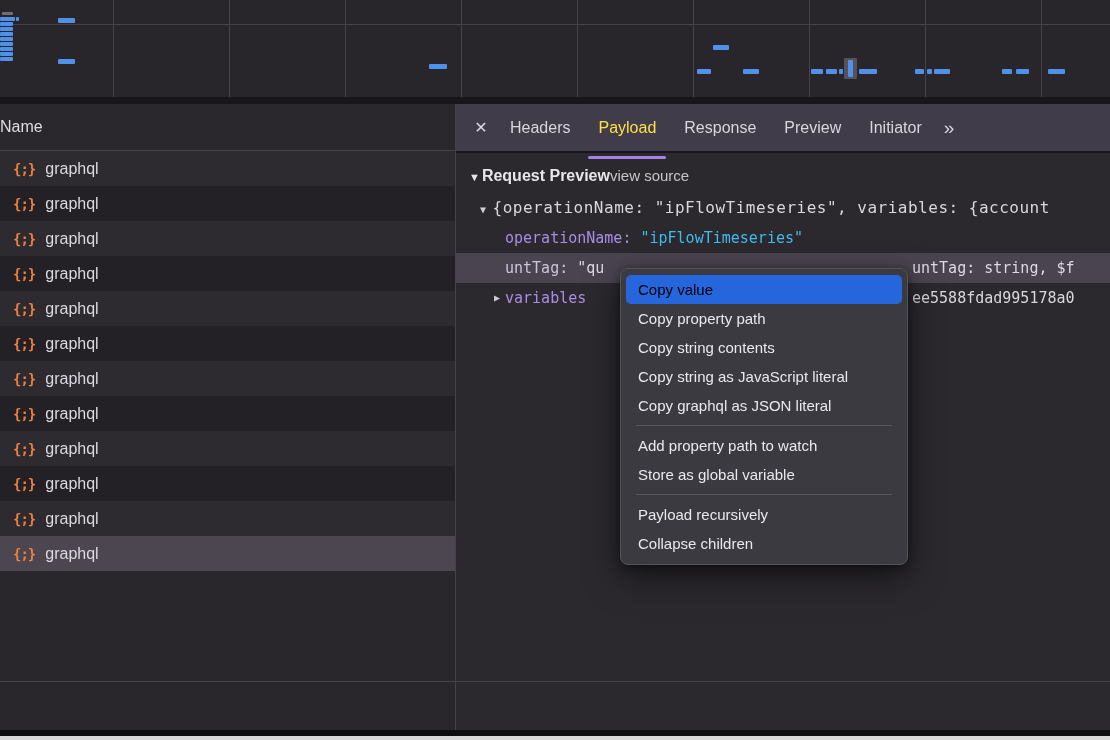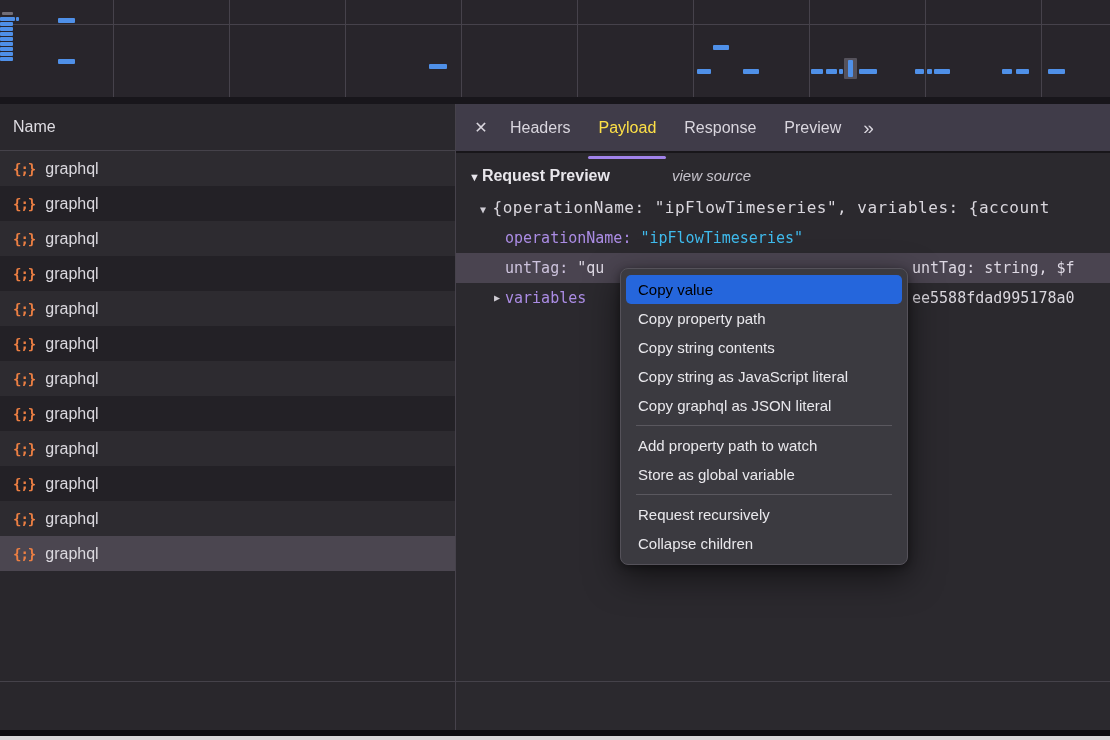--- a/index.html
+++ b/index.html
@@ -8,21 +8,21 @@
 
   
   #overview{position:absolute;left:0;top:0;width:1110px;height:97px;background:#28252b;overflow:hidden;}
   .gridline-v{position:absolute;top:0;bottom:0;width:1px;background:#46424b;}
   .gridline-h{position:absolute;left:0;right:0;height:1px;background:#46424b;}
   .wf-bar{position:absolute;border-radius:1px;}
   #overview-gap{position:absolute;left:0;top:97px;width:1110px;height:7px;background:#18161b;}
 
   
   #left-panel{position:absolute;left:0;top:104px;width:455px;bottom:0;background:#29272c;}
-  #name-header{height:47px;display:flex;align-items:center;padding-left:13px;
+  #name-header{height:47px;display:flex;align-items:center;
                font-size:16px;color:#dedce2;background:#2a282d;border-bottom:1px solid #45424a;box-sizing:border-box;}
   .net-row{height:35px;display:flex;align-items:center;padding-left:13px;font-size:16px;color:#dbd9df;}
   .net-row.lt{background:#2d2b30;}
   .net-row.dk{background:#232126;}
   .net-row.selected{background:#4b4650;}
   .net-icon{font-family:"DejaVu Sans Mono",monospace;font-weight:bold;font-size:14px;
             letter-spacing:-1px;margin-right:10px;}
 
   #divider-x{position:absolute;left:455px;top:104px;bottom:4px;width:1px;background:#46424b;z-index:3;}
 
@@ -35,21 +35,21 @@
   .tab{padding:12px 14px;line-height:46px;font-size:16px;color:#d9d6de;position:relative;white-space:nowrap;}
   .tab.active{color:#fde047;}
   .tab.active::after{content:"";position:absolute;left:4px;right:4px;bottom:4px;height:3px;
                      background:#a183ea;border-radius:2px;}
   #tab-overflow{margin-left:8px;font-size:19px;color:#d9d6de;letter-spacing:-2px;}
 
   
   #payload-header{padding:14px 0 0 13px;display:flex;align-items:baseline;}
   #payload-caret{font-size:11px;color:#e6e4ea;margin-right:2px;}
   #payload-title{font-size:16px;font-weight:bold;color:#e8e6eb;}
-  #view-source{font-size:15px;color:#c6c3cb;margin-left:62px;font-style:italic;}
+  #view-source{font-size:15px;color:#c6c3cb;}
   #tree{margin-top:8px;font-family:"DejaVu Sans Mono",monospace;position:relative;}
   .tree-row{height:30px;line-height:30px;white-space:nowrap;position:relative;overflow:hidden;}
   .row-preview{padding-left:24px;font-size:16px;letter-spacing:.5px;color:#d9d6dd;}
   .row-child{padding-left:49px;font-size:15px;color:#d9d6dd;}
   .row-highlight{background:#4a4450;}
   .tw-caret{font-size:10px;color:#cfccd4;margin-right:6px;}
   .k-purple{color:#ab8ce4;}
   .v-cyan{color:#3fbbed;}
   .k-sel{color:#cdc3dd;}
   .v-sel{color:#ddd8e3;}
@@ -178,20 +178,21 @@
   <div id="divider-x"></div>
 
   <div id="right-panel">
     <div id="tabbar">
       <div id="tab-close">✕</div>
       <div id="tabs" style="display:flex;">
           <div class="tab">Headers</div>
           <div class="tab active">Payload</div>
           <div class="tab">Response</div>
           <div class="tab">Preview</div>
+          <div class="tab">Initiator</div>
         </div>
       <div id="tab-overflow">»</div>
     </div>
 
     <div id="payload-header">
       <span id="payload-caret">▼</span>
       <span id="payload-title">Request Preview</span>
       <span id="view-source">view source</span>
     </div>
 
@@ -221,17 +222,17 @@
   <div id="context-menu">
       <div class="menu-item highlighted" style="background: rgb(37, 102, 220);">Copy value</div>
       <div class="menu-item">Copy property path</div>
       <div class="menu-item">Copy string contents</div>
       <div class="menu-item">Copy string as JavaScript literal</div>
       <div class="menu-item">Copy graphql as JSON literal</div>
       <div class="menu-divider"></div>
       <div class="menu-item">Add property path to watch</div>
       <div class="menu-item">Store as global variable</div>
       <div class="menu-divider"></div>
-      <div class="menu-item">Request recursively</div>
+      <div class="menu-item">Payload recursively</div>
       <div class="menu-item">Collapse children</div>
     </div>
 
 </div>
 
 </body></html>

